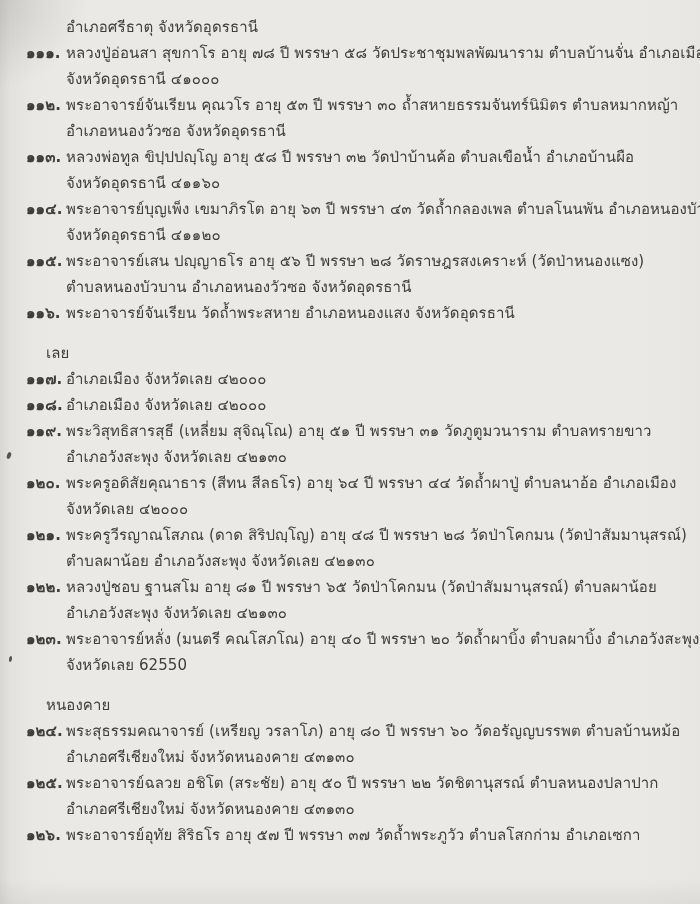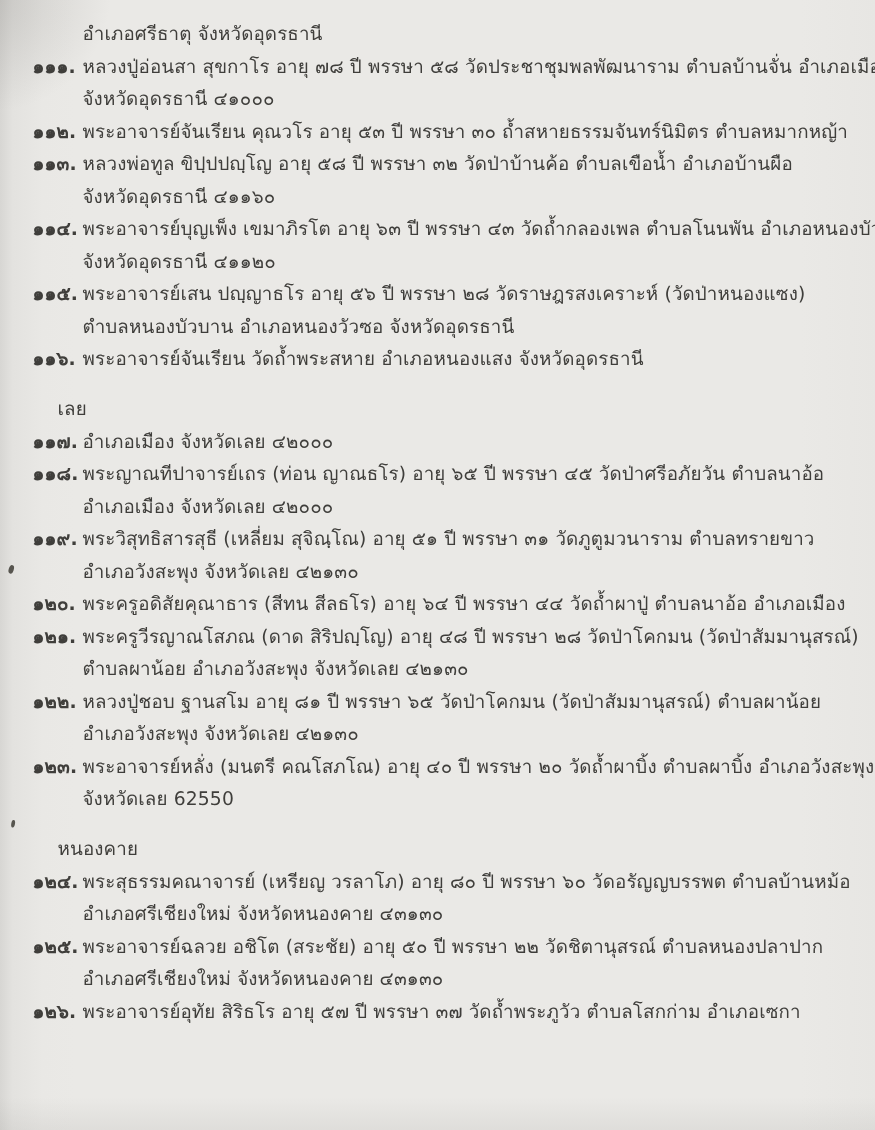--- a/index.html
+++ b/index.html
@@ -66,20 +66,21 @@
         <span class="num">๑๑๑.</span>
         <span class="lines">
           <div class="line">หลวงปู่อ่อนสา สุขกาโร อายุ ๗๘ ปี พรรษา ๕๘  วัดประชาชุมพลพัฒนาราม ตำบลบ้านจั่น อำเภอเมือง</div>
           <div class="line">จังหวัดอุดรธานี ๔๑๐๐๐</div>
         </span>
       </div>
       <div class="entry">
         <span class="num">๑๑๒.</span>
         <span class="lines">
           <div class="line">พระอาจารย์จันเรียน คุณวโร อายุ ๕๓ ปี พรรษา ๓๐ ถ้ำสหายธรรมจันทร์นิมิตร ตำบลหมากหญ้า</div>
+          <div class="line">อำเภอหนองวัวซอ จังหวัดอุดรธานี</div>
         </span>
       </div>
       <div class="entry">
         <span class="num">๑๑๓.</span>
         <span class="lines">
           <div class="line">หลวงพ่อทูล ขิปฺปปญฺโญ อายุ ๕๘ ปี พรรษา ๓๒ วัดป่าบ้านค้อ ตำบลเขือน้ำ อำเภอบ้านผือ</div>
           <div class="line">จังหวัดอุดรธานี ๔๑๑๖๐</div>
         </span>
       </div>
       <div class="entry">
@@ -105,35 +106,35 @@
       <div class="section-header">เลย</div>
       <div class="entry">
         <span class="num">๑๑๗.</span>
         <span class="lines">
           <div class="line">อำเภอเมือง จังหวัดเลย ๔๒๐๐๐</div>
         </span>
       </div>
       <div class="entry">
         <span class="num">๑๑๘.</span>
         <span class="lines">
-          <div class="line">พระญาณทีปาจารย์เถร (ท่อน ญาณธโร) อายุ ๖๕ ปี พรรษา ๔๕  วัดป่าศรีอภัยวัน ตำบลนาอ้อ</div>
           <div class="line">อำเภอเมือง จังหวัดเลย ๔๒๐๐๐</div>
         </span>
       </div>
       <div class="entry">
         <span class="num">๑๑๙.</span>
         <span class="lines">
           <div class="line">พระวิสุทธิสารสุธี (เหลี่ยม สุจิณฺโณ) อายุ ๕๑ ปี พรรษา ๓๑ วัดภูตูมวนาราม ตำบลทรายขาว</div>
           <div class="line">อำเภอวังสะพุง จังหวัดเลย ๔๒๑๓๐</div>
         </span>
       </div>
       <div class="entry">
         <span class="num">๑๒๐.</span>
         <span class="lines">
           <div class="line">พระครูอดิสัยคุณาธาร (สีทน สีลธโร) อายุ ๖๔ ปี พรรษา ๔๔ วัดถ้ำผาปู่ ตำบลนาอ้อ อำเภอเมือง</div>
+          <div class="line">จังหวัดเลย ๔๒๐๐๐</div>
         </span>
       </div>
       <div class="entry">
         <span class="num">๑๒๑.</span>
         <span class="lines">
           <div class="line">พระครูวีรญาณโสภณ (ดาด สิริปญฺโญ) อายุ ๔๘ ปี พรรษา ๒๘ วัดป่าโคกมน (วัดป่าสัมมานุสรณ์)</div>
           <div class="line">ตำบลผาน้อย อำเภอวังสะพุง จังหวัดเลย ๔๒๑๓๐</div>
         </span>
       </div>
       <div class="entry">

